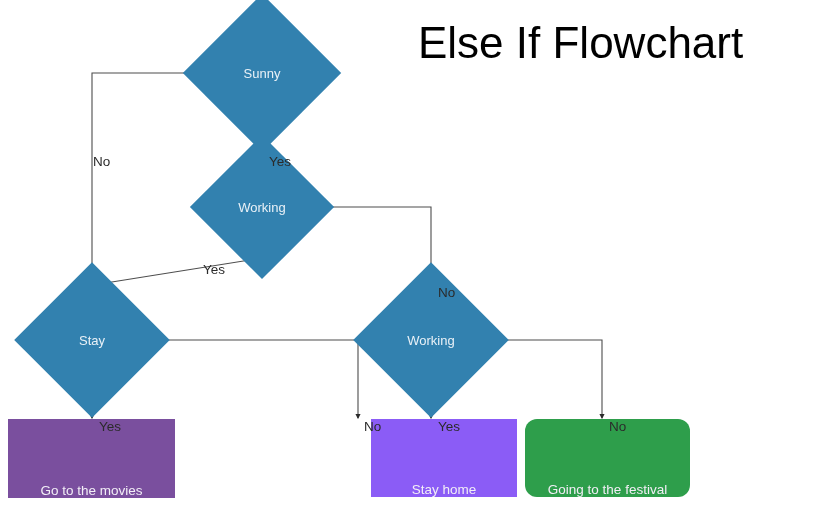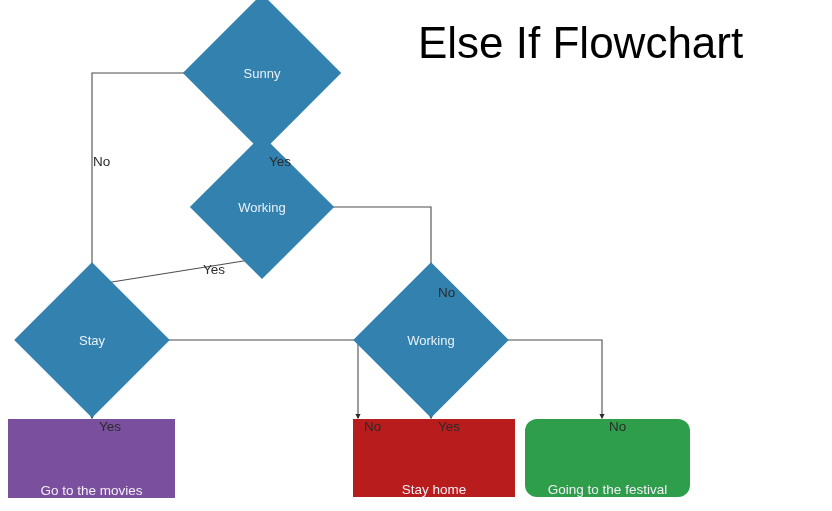--- a/index.html
+++ b/index.html
@@ -127,21 +127,21 @@
 
   <div class="diamond-wrap" style="left:376px; top:285px; width:110px; height:110px;">
     <div class="diamond-shape"></div>
     <div class="diamond-label">Working</div>
   </div>
 
   <div class="term-box" style="left:8px; top:419px; width:167px; height:79px; background:#7A4F9E;">
     <span>Go to the movies</span>
   </div>
 
-  <div class="term-box" style="left:353px; top:419px; width:162px; height:78px; background:#b91c1c;">
+  <div class="term-box" style="left:371px; top:419px; width:146px; height:78px; background:#8b5cf6;">
     <span>Stay home</span>
   </div>
 
   <div class="term-box" style="left:525px; top:419px; width:165px; height:78px; background:#2E9E4B;border-radius:12px;">
     <span>Going to the festival</span>
   </div>
 
   <div class="edge-label" style="left:93px; top:132px;">No</div>
   <div class="edge-label" style="left:269px; top:132px;">Yes</div>
   <div class="edge-label" style="left:203px; top:240px;">Yes</div>

